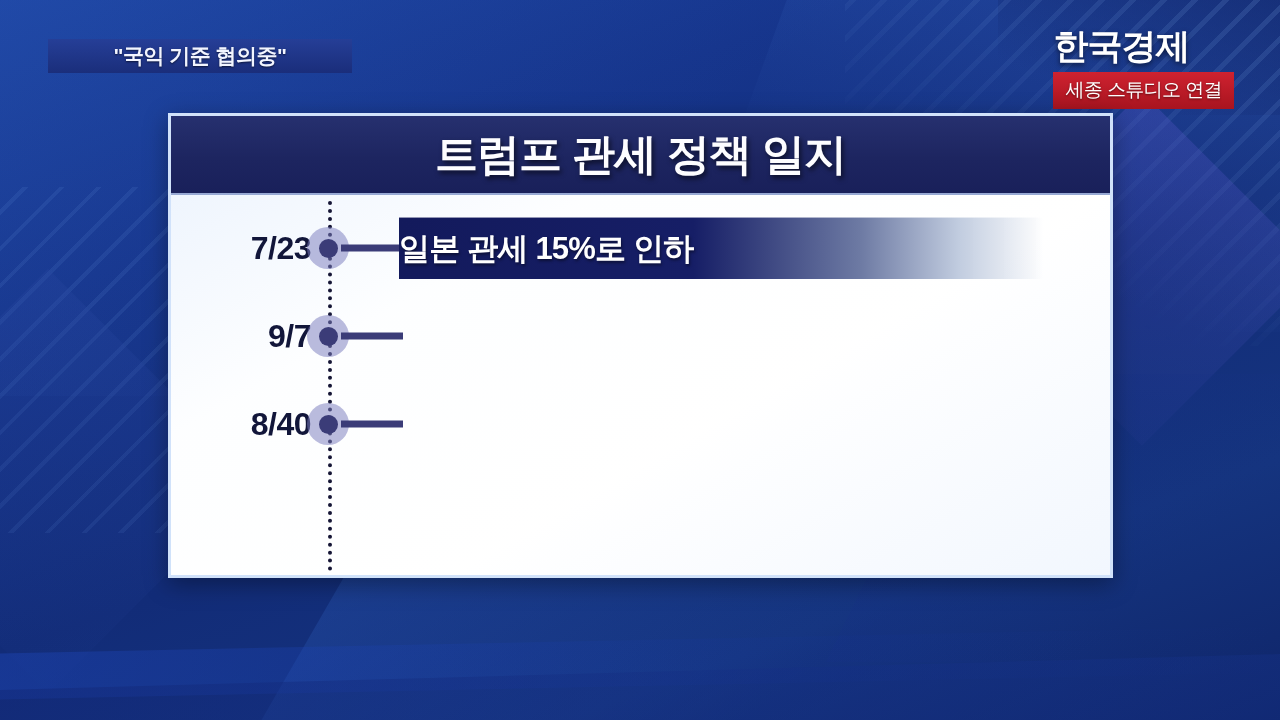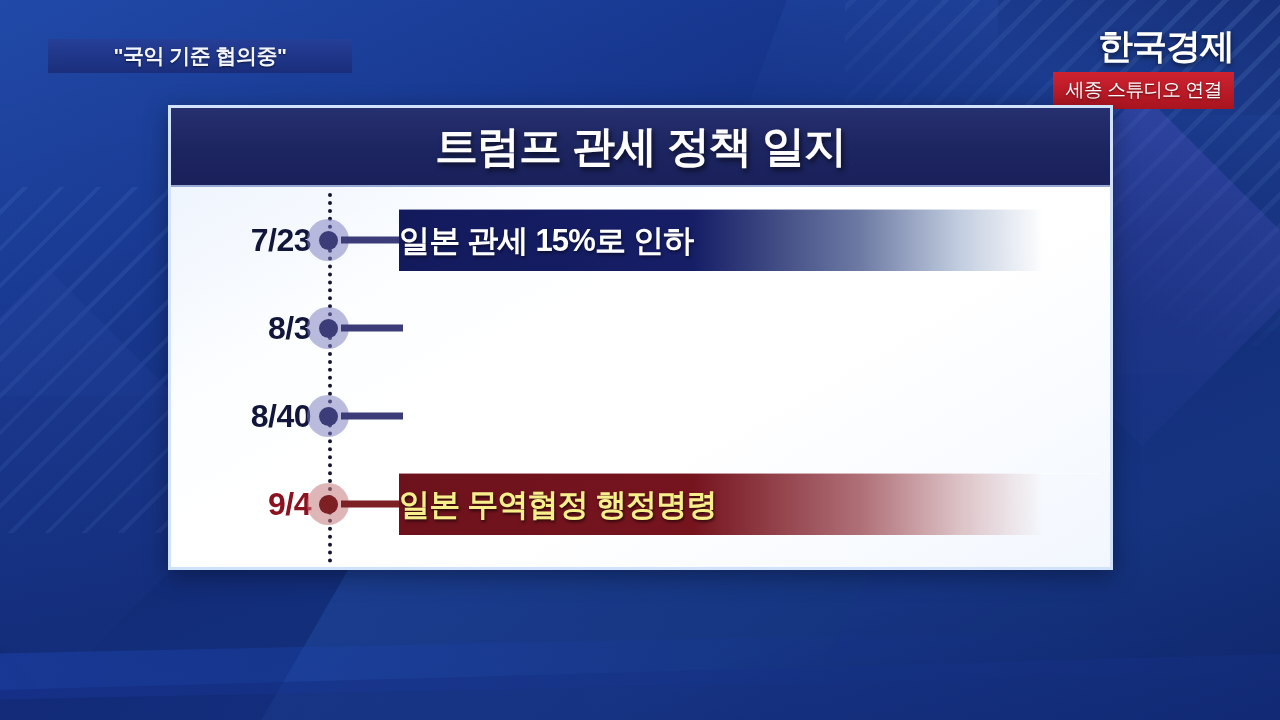--- a/index.html
+++ b/index.html
@@ -83,38 +83,38 @@
     background:linear-gradient(180deg,rgba(38,62,150,.92),rgba(26,44,120,.92));
     display:flex; align-items:center; justify-content:center;
   }
   #caption .txt {
     color:#f2f5ff; font-size:21px; font-weight:bold; letter-spacing:-.5px;
     text-shadow:0 1px 2px rgba(0,0,0,.55);
     white-space:nowrap;
   }
 
   
-  #logo-wrap { position:absolute; right:46px; top:28px; text-align:right; }
+  #logo-wrap { position:absolute; right:46px; top:28px; text-align:left; }
   #logo-text {
     color:#ffffff; font-size:35px; font-weight:bold; letter-spacing:-1px;
     text-shadow:0 2px 5px rgba(0,0,0,.6);
     line-height:1;
   }
   #studio-badge {
     margin-top:9px;
     background:linear-gradient(180deg,#cf2230,#a8141f);
     padding:5px 12px 6px;
     color:#fff; font-size:19px; font-weight:normal; letter-spacing:-.6px;
     white-space:nowrap;
     text-shadow:0 1px 2px rgba(0,0,0,.5);
   }
 
   
   #card {
-    position:absolute; left:168px; top:105px; width:945px; height:465px;
+    position:absolute; left:168px; top:113px; width:945px; height:465px;
     border:3px solid rgba(205,224,250,.92);
     background:linear-gradient(150deg,#eaf2fd 0%,#fdfeff 32%,#ffffff 62%,#f2f7fe 100%);
     box-shadow:0 6px 22px rgba(0,0,0,.35);
   }
   #card-header {
     position:absolute; left:0; right:0; top:0; height:79px;
     background:linear-gradient(180deg,#26306f 0%,#1d2560 55%,#19205a 100%);
     border-bottom:2px solid rgba(190,210,245,.75);
     display:flex; align-items:center; justify-content:center;
   }
@@ -228,34 +228,26 @@
       <div class="date">7/23</div>
       <div class="node"></div>
       <div class="connector"></div>
       <div class="bar">
         <span class="bar-label">일본 관세 15%로 인하</span>
       </div>
     </div>
 
 
     <div class="row">
-      <div class="date">8/3</div>
+      <div class="date">9/7</div>
       <div class="node"></div>
       <div class="connector"></div>
     </div>
 
     <div class="row">
       <div class="date">8/40</div>
       <div class="node"></div>
       <div class="connector"></div>
     </div>
 
-    <div class="row highlight">
-      <div class="date">9/4</div>
-      <div class="node"></div>
-      <div class="connector"></div>
-      <div class="bar">
-        <span class="bar-label">일본 무역협정 행정명령</span>
-      </div>
-    </div>
 
   </div>
 </div>
 
 </body></html>

